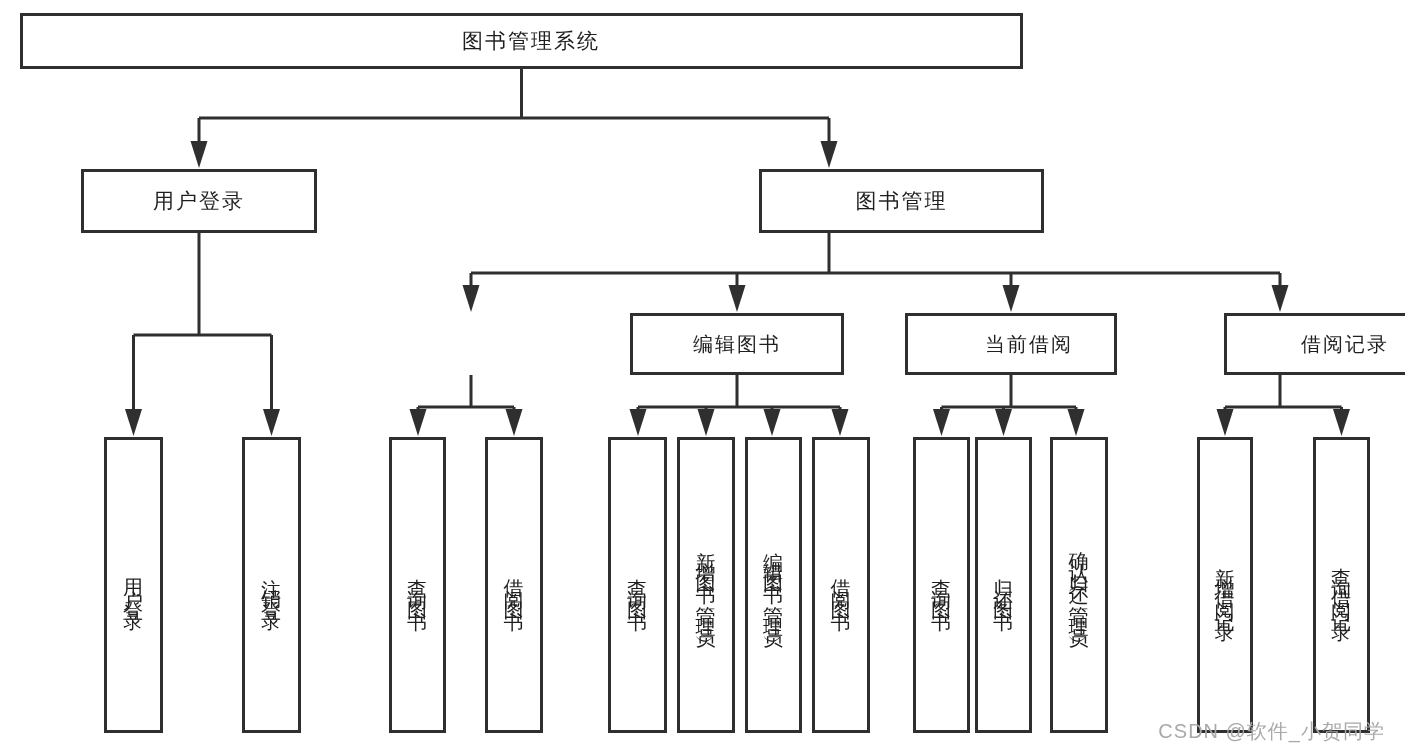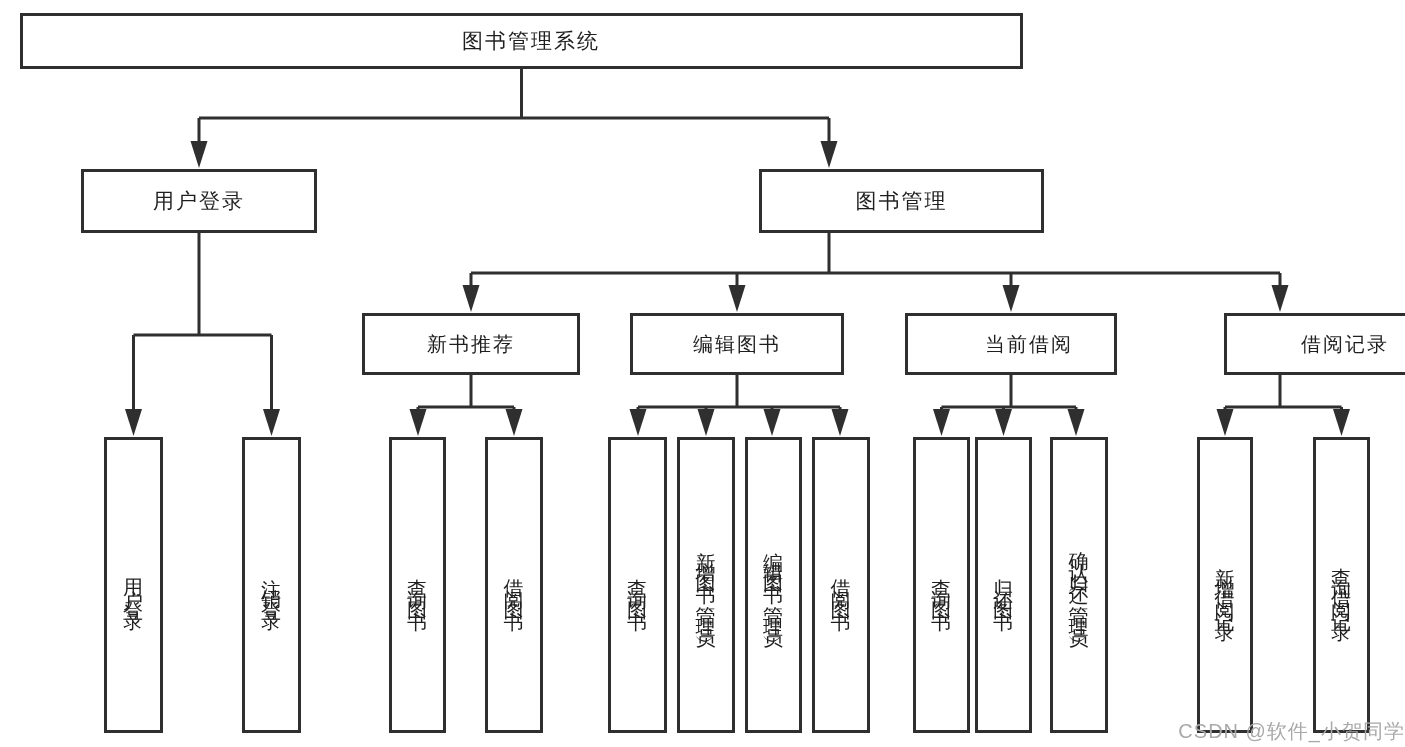--- a/index.html
+++ b/index.html
@@ -68,21 +68,21 @@
   .leaf-7  { left: 745px;  width: 57px; }
   .leaf-8  { left: 812px;  width: 58px; }
   .leaf-9  { left: 913px;  width: 57px; }
   .leaf-10 { left: 975px;  width: 57px; }
   .leaf-11 { left: 1050px; width: 58px; }
   .leaf-12 { left: 1197px; width: 56px; }
   .leaf-13 { left: 1313px; width: 57px; }
 
   .watermark {
     position: absolute;
-    right: 0;
+    right: 20px;
     bottom: 2px;
     font-size: 20px;
     color: #a9a9a9;
     letter-spacing: 1px;
     white-space: nowrap;
   }
 </style>
 </head>
 <body>
 
@@ -138,21 +138,20 @@
       <polygon points="1225,436 1216.5,409 1233.5,409"></polygon>
       <polygon points="1341.5,436 1333,409 1350,409"></polygon>
     </g>
   </svg>
 
   <div class="node node-root">图书管理系统</div>
 
   <div class="node node-l2a">用户登录</div>
   <div class="node node-l2b">图书管理</div>
 
-  <div class="node node-l3 node-l3a">新书推荐</div>
   <div class="node node-l3 node-l3b">编辑图书</div>
   <div class="node node-l3 node-l3c">当前借阅</div>
   <div class="node node-l3 node-l3d">借阅记录</div>
 
   <div class="leaf leaf-1">用户登录</div>
   <div class="leaf leaf-2">注销登录</div>
 
   <div class="leaf leaf-3">查询图书</div>
   <div class="leaf leaf-4">借阅图书</div>
 

